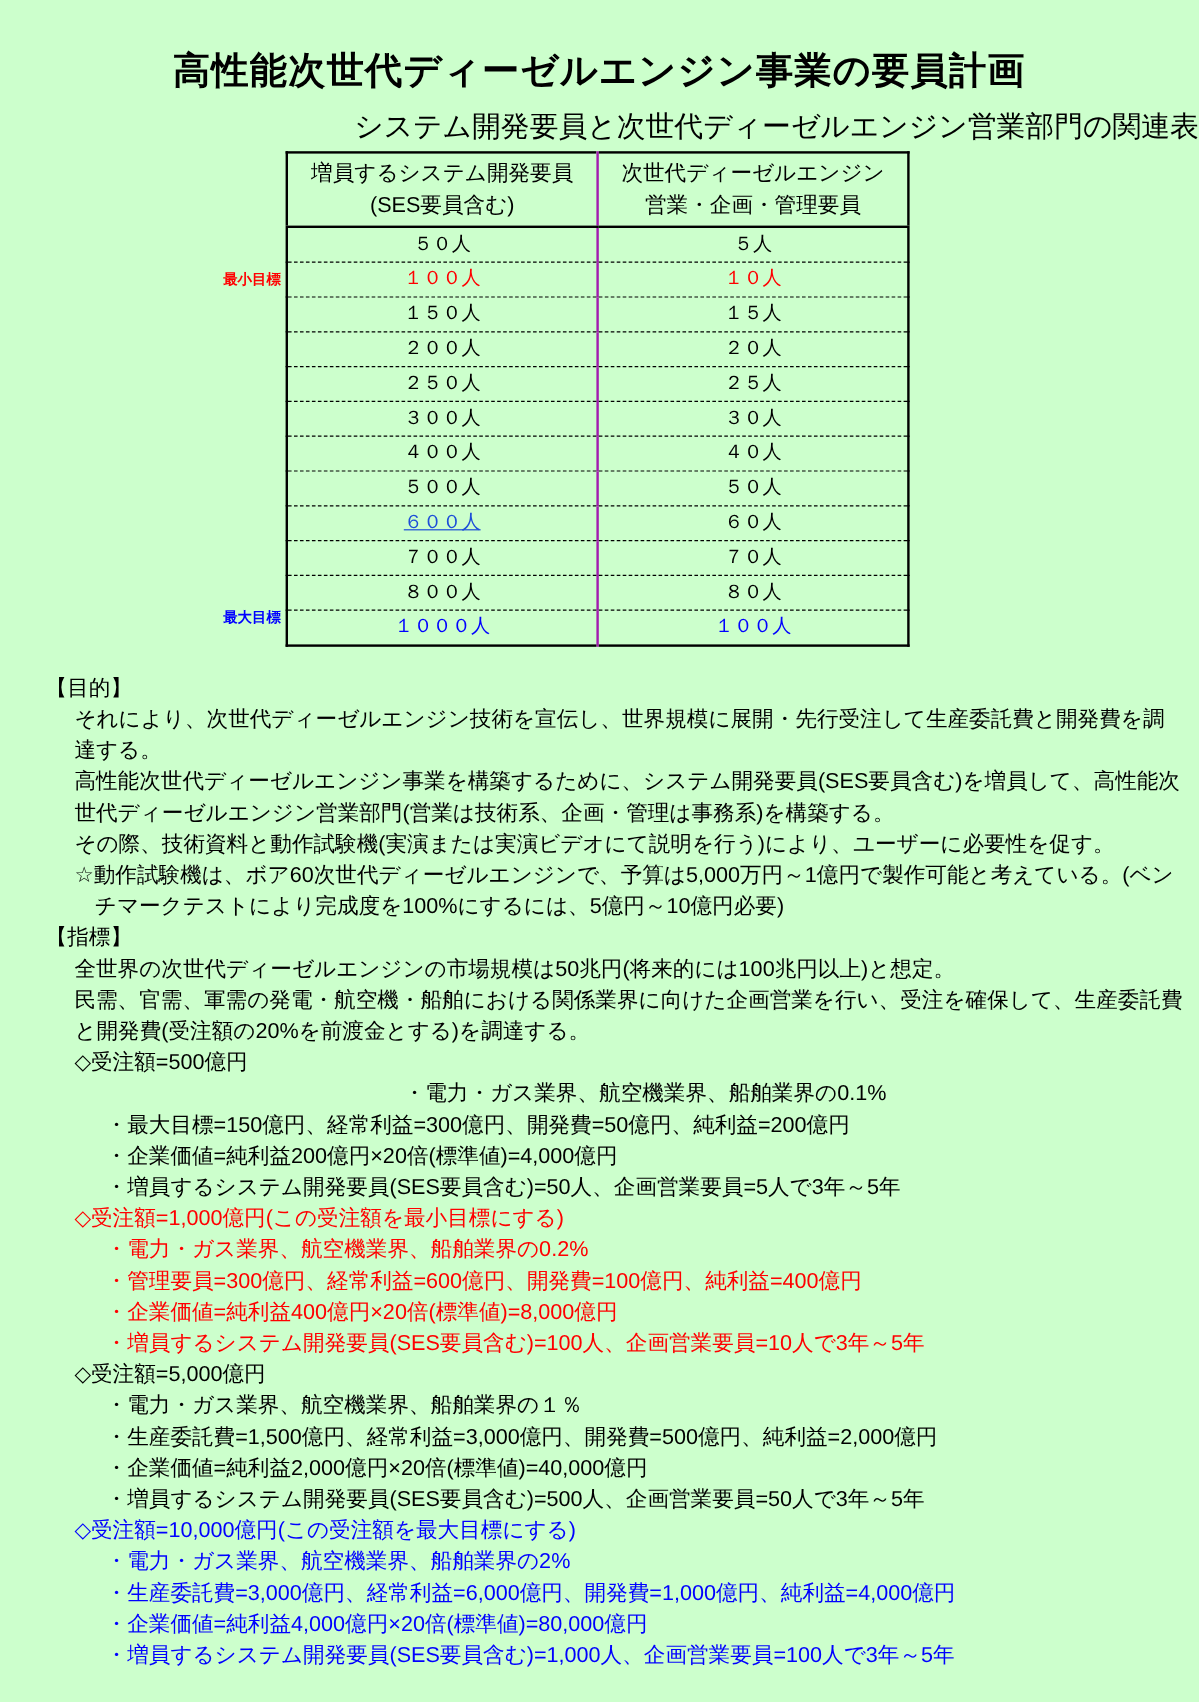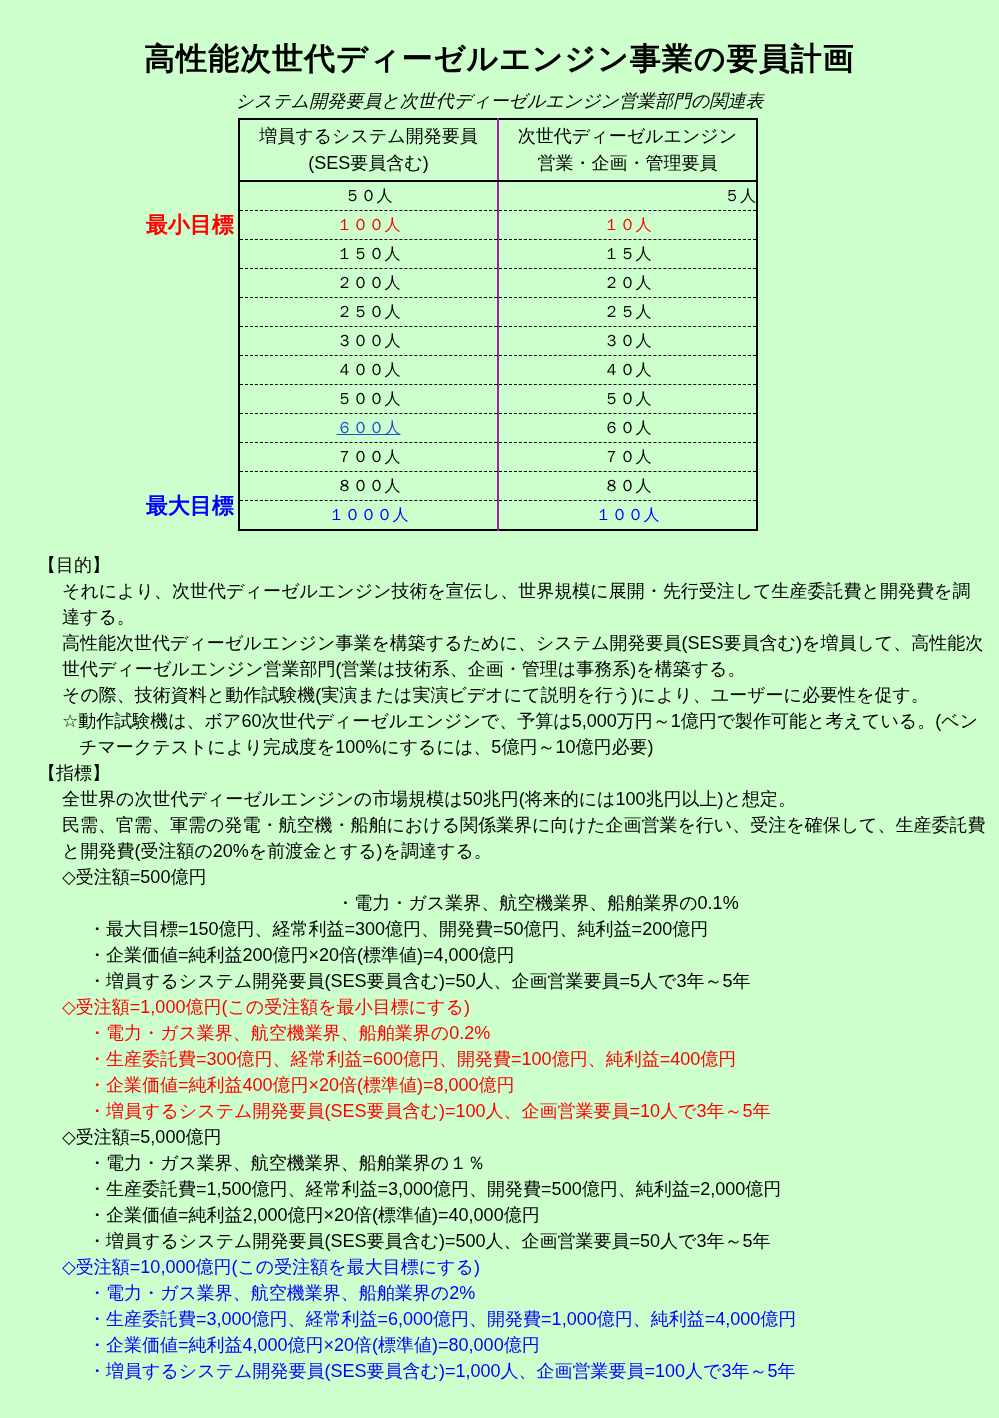--- a/index.html
+++ b/index.html
@@ -12,24 +12,23 @@
     overflow:hidden;
   }
   .title {
     padding-top:38px;
     text-align:center;
     font-size:31px;
     font-weight:bold;
     letter-spacing:1px;
   }
   .subtitle {
-    text-align:center;
-    font-size:18px;
+    text-align:right;
+    font-size:24px;
     margin-top:9px;
-    font-style:italic;
   }
   .table-wrap {
     position:relative;
     margin:5px 0 0 238px;
     width:520px;
   }
   table.rel-table {
     border-collapse:collapse;
     width:520px;
     table-layout:fixed;
@@ -51,21 +50,21 @@
     font-size:16px;
     height:28px;
     line-height:28px;
     padding:0;
     border-top:1px dashed #000;
   }
   table.rel-table tbody tr:first-child td { border-top:none; }
   .side-label {
     position:absolute;
     right:calc(100% + 4px);
-    font-size:22px;
+    font-size:12px;
     font-weight:bold;
     white-space:nowrap;
     line-height:18px;
     text-align:center;
   }
   .side-label.min { top:98px; }
   .side-label.max { top:379px; }
   .section {
     margin:0 12px 0 38px;
     font-size:18px;
@@ -100,21 +99,21 @@
           <th>
             <div>次世代ディーゼルエンジン</div>
             <div>営業・企画・管理要員</div>
           </th>
         </tr>
       </thead>
       <tbody>
 
           <tr>
             <td style="color: rgb(0, 0, 0);">５０人</td>
-            <td style="color: rgb(0, 0, 0); text-align: right;">５人</td>
+            <td style="color: rgb(0, 0, 0);">５人</td>
           </tr>
 
           <tr>
             <td style="color: rgb(255, 0, 0);">１００人</td>
             <td style="color: rgb(255, 0, 0);">１０人</td>
           </tr>
 
           <tr>
             <td style="color: rgb(0, 0, 0);">１５０人</td>
             <td style="color: rgb(0, 0, 0);">１５人</td>
@@ -196,21 +195,21 @@
       <div class="line bullet" style="color: rgb(0, 0, 0);">・最大目標=150億円、経常利益=300億円、開発費=50億円、純利益=200億円</div>
 
       <div class="line bullet" style="color: rgb(0, 0, 0);">・企業価値=純利益200億円×20倍(標準値)=4,000億円</div>
 
       <div class="line bullet" style="color: rgb(0, 0, 0);">・増員するシステム開発要員(SES要員含む)=50人、企画営業要員=5人で3年～5年</div>
 
       <div class="line diamond" style="color: rgb(255, 0, 0);">◇受注額=1,000億円(この受注額を最小目標にする)</div>
 
       <div class="line bullet" style="color: rgb(255, 0, 0);">・電力・ガス業界、航空機業界、船舶業界の0.2%</div>
 
-      <div class="line bullet" style="color: rgb(255, 0, 0);">・生産委託費=300億円、経常利益=600億円、開発費=100億円、純利益=400億円</div>
+      <div class="line bullet" style="color: rgb(255, 0, 0);">・管理要員=300億円、経常利益=600億円、開発費=100億円、純利益=400億円</div>
 
       <div class="line bullet" style="color: rgb(255, 0, 0);">・企業価値=純利益400億円×20倍(標準値)=8,000億円</div>
 
       <div class="line bullet" style="color: rgb(255, 0, 0);">・増員するシステム開発要員(SES要員含む)=100人、企画営業要員=10人で3年～5年</div>
 
       <div class="line diamond" style="color: rgb(0, 0, 0);">◇受注額=5,000億円</div>
 
       <div class="line bullet" style="color: rgb(0, 0, 0);">・電力・ガス業界、航空機業界、船舶業界の１％</div>
 
       <div class="line bullet" style="color: rgb(0, 0, 0);">・生産委託費=1,500億円、経常利益=3,000億円、開発費=500億円、純利益=2,000億円</div>

